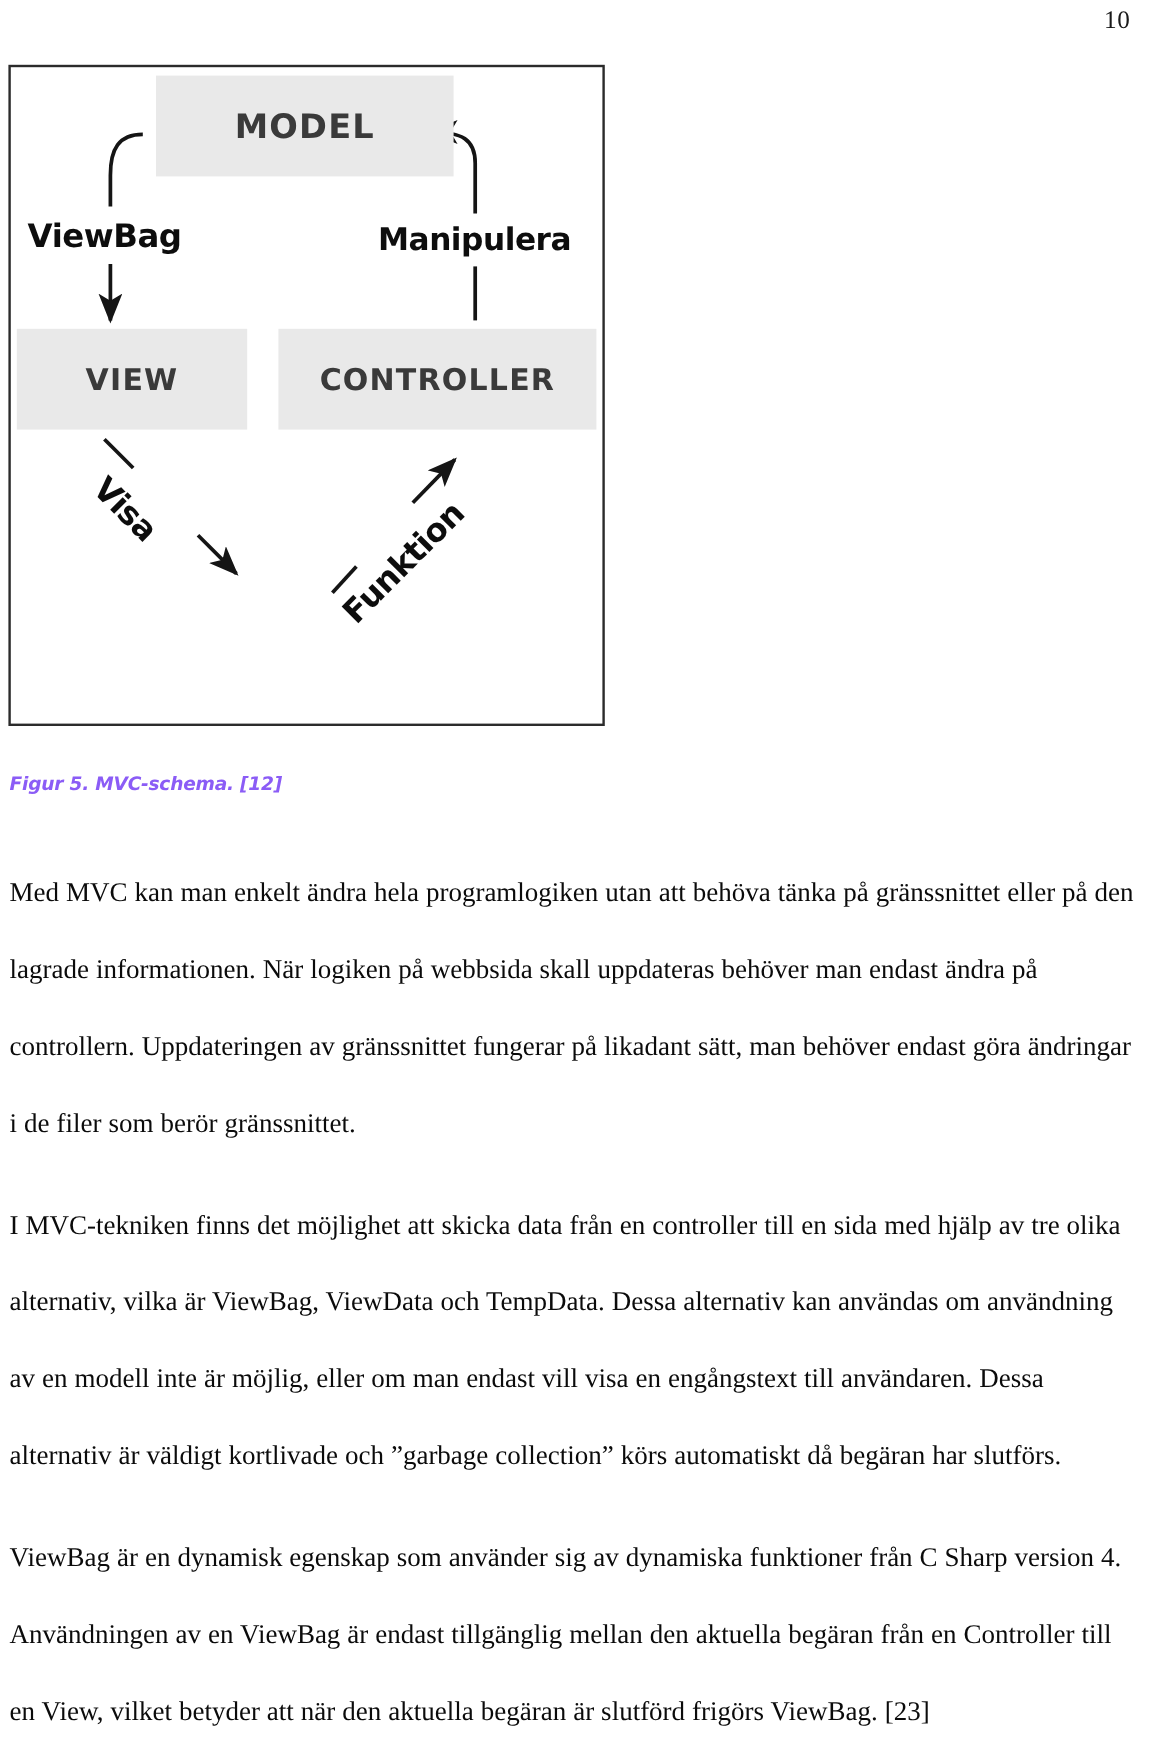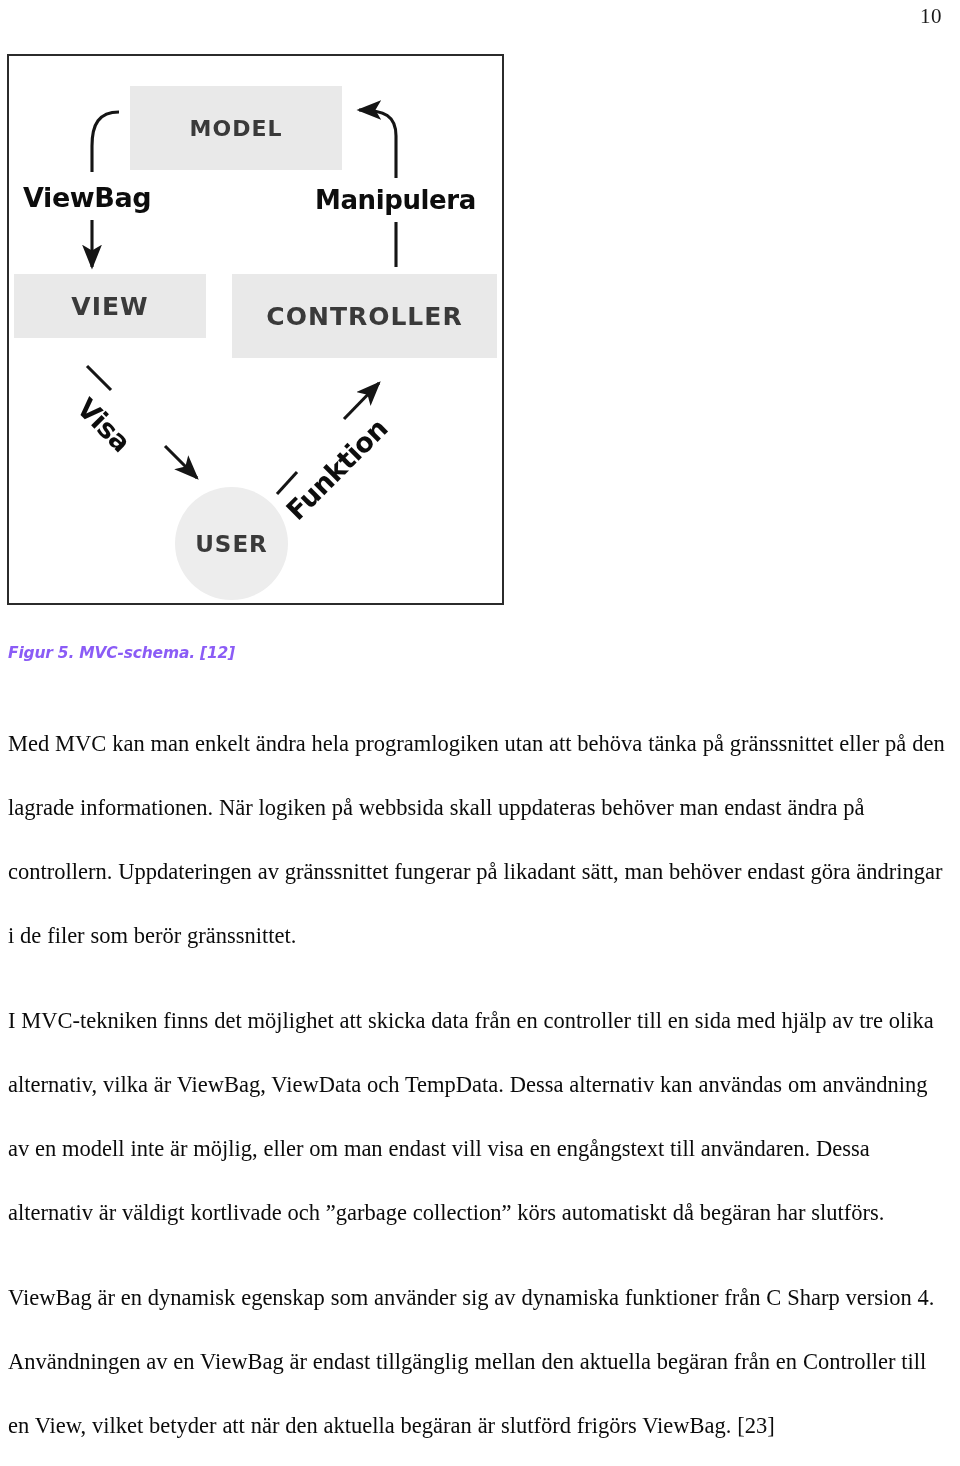--- a/index.html
+++ b/index.html
@@ -53,26 +53,25 @@
     background: #e9e9e9;
     display: flex;
     align-items: center;
     justify-content: center;
     font-family: "DejaVu Sans", "Liberation Sans", sans-serif;
     font-weight: 700;
     color: #3a3a3a;
     letter-spacing: 1px;
   }
   #node-model {
-    left: 123px; top: 9px; width: 212px; height: 84px;
-    font-size: 22px;
-    margin-top: 23px;
+    left: 123px; top: 9px; width: 248px; height: 84px;
+    font-size: 28px;
   }
   #node-view {
-    left: 7px; top: 220px; width: 192px; height: 64px;
+    left: 7px; top: 220px; width: 192px; height: 84px;
     font-size: 25px;
   }
   #node-controller {
     left: 225px; top: 220px; width: 265px; height: 84px;
     font-size: 25px;
   }
   #node-user {
     left: 168px; top: 433px; width: 113px; height: 113px;
     border-radius: 50%;
     background: #ededed;
@@ -169,21 +168,20 @@
     <path d="M270,440 L290,418" fill="none" stroke="#151515" stroke-width="3.1"></path>
     <path d="M337,365 L372,329" fill="none" stroke="#151515" stroke-width="3.1" marker-end="url(#arrow-head)"></path>
   </svg>
 
   <div class="node-box" id="node-model">MODEL</div>
 
   <div class="node-box" id="node-view">VIEW</div>
 
   <div class="node-box" id="node-controller">CONTROLLER</div>
 
-  <div class="node-box" id="node-user">USER</div>
 
   <div class="edge-label" id="label-updatera">ViewBag</div>
 
   <div class="edge-label" id="label-manipulera">Manipulera</div>
 
   <div class="edge-label" id="label-visa">Visa</div>
 
   <div class="edge-label" id="label-funktion">Funktion</div>
 </div>
 

